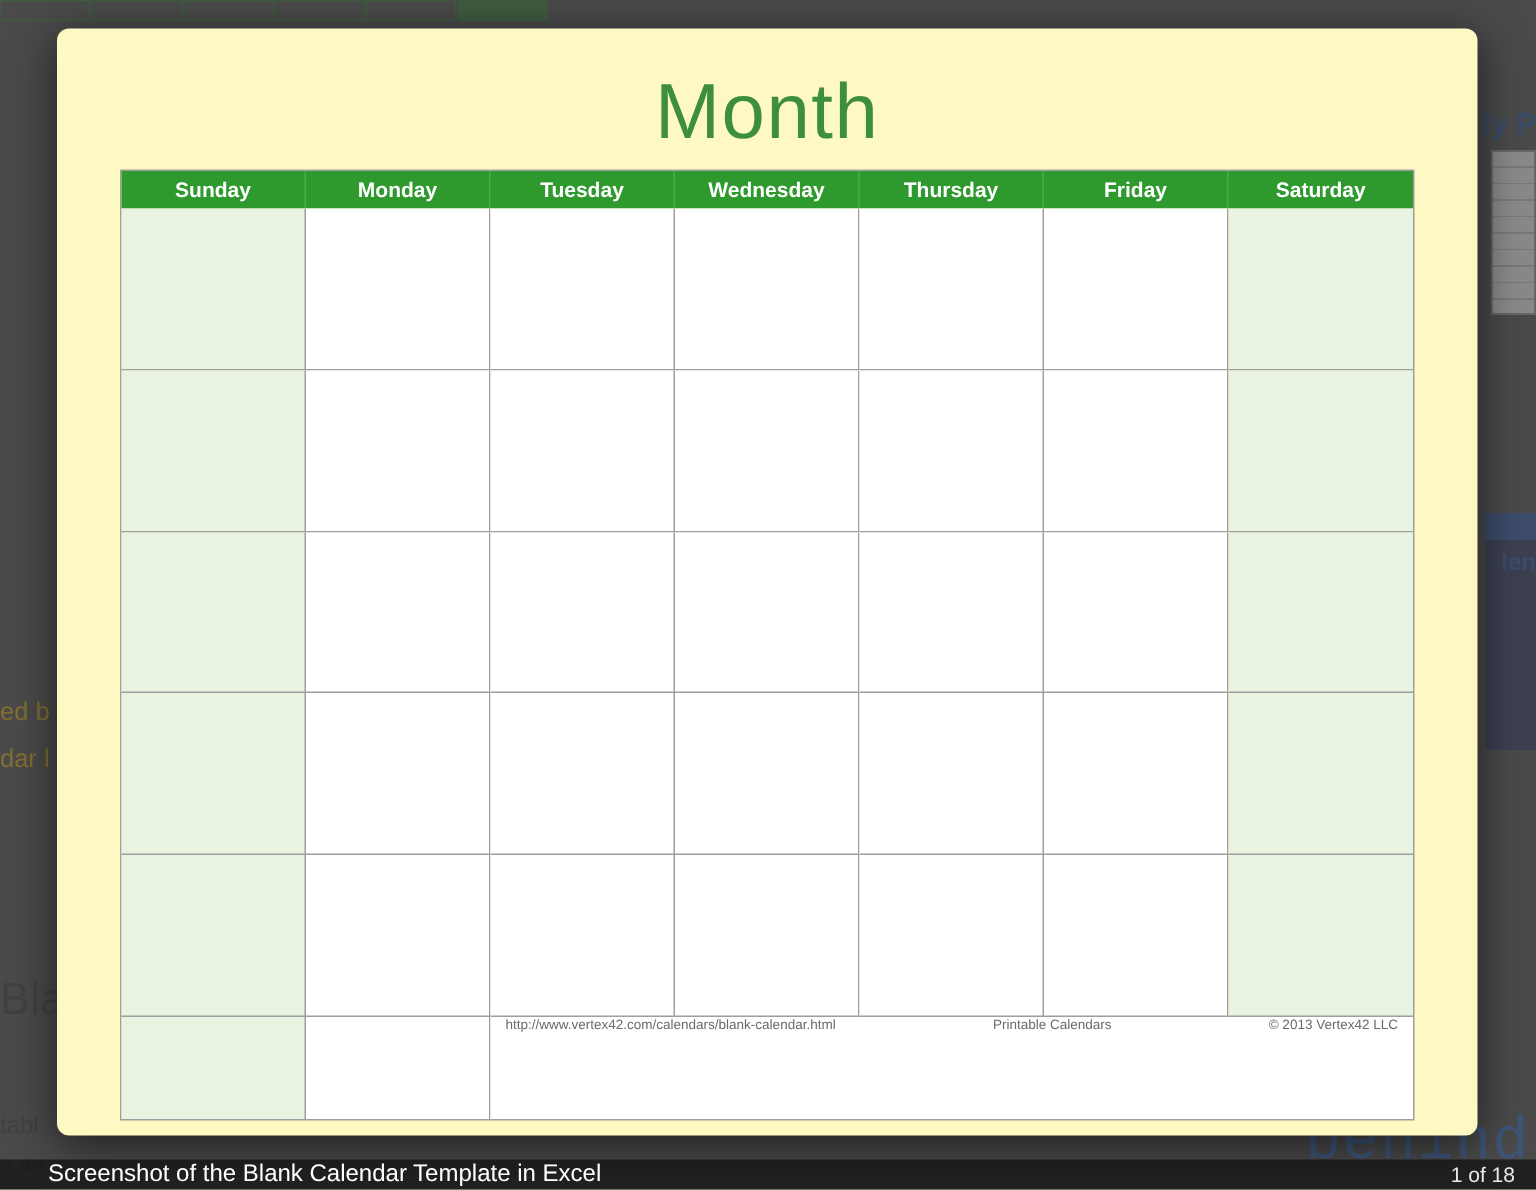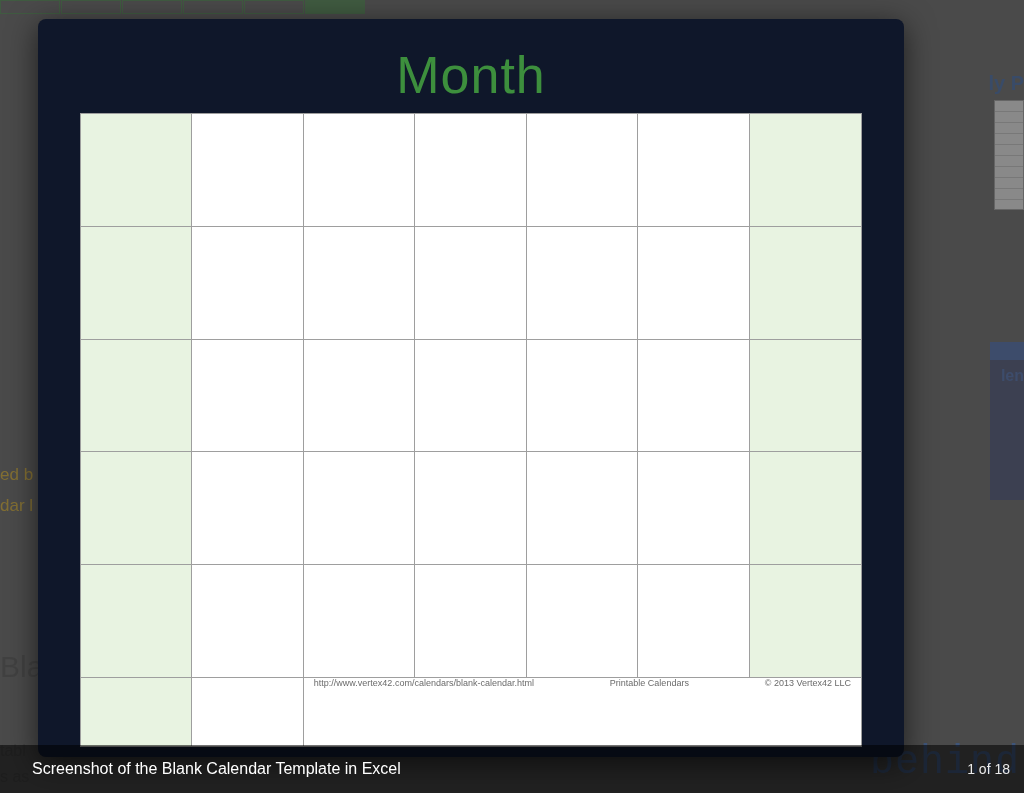--- a/index.html
+++ b/index.html
@@ -25,22 +25,22 @@
   .faux-right-title { position: absolute; right: 0; top: 72px; font-size: 20px; font-weight: bold; color: #1a4fa0; }
   .faux-right-box { position: absolute; right: 0; top: 100px; width: 30px; height: 110px; background: repeating-linear-gradient(#fff,#fff 10px,#cfcfcf 10px,#cfcfcf 11px); border: 1px solid #999; }
   .faux-right-mid { position: absolute; right: 0; top: 360px; width: 34px; height: 140px; background: #25305f; }
   .faux-right-mid::before { content: ""; position: absolute; top: -18px; left: 0; right: -4px; height: 18px; background: #2650a8; }
   .faux-right-logo { position: absolute; right: 4px; top: 740px; font-size: 40px; color: #2a6bd4; font-family: Liberation Mono, monospace; letter-spacing: 1px; }
 
   
   .lightbox {
     position: absolute;
     left: 38px; top: 19px;
-    width: 866px; height: 738px;
-    background: #0f172a;
+    width: 947px; height: 738px;
+    background: #fef9c3;
     border-radius: 8px;
     box-shadow: 0 6px 30px rgba(0,0,0,0.6);
     padding: 26px 42px 10px 42px;
     display: flex; flex-direction: column;
   }
 
   .cal-title {
     text-align: center;
     font-size: 52px;
     font-weight: 400;
@@ -99,21 +99,21 @@
     padding: 0 10px 3px 10px;
     font-size: 9px;
     color: #6b6b6b;
     background: #fff;
   }
 
   
   .caption-strip {
     position: absolute;
     left: 0; right: 0; bottom: 0;
-    height: 48px;
+    height: 20px;
     background: rgba(0,0,0,0.55);
     display: flex; align-items: center;
     justify-content: space-between;
     padding: 0 14px 0 32px;
     color: #fff;
     font-size: 16px;
   }
   .caption-strip .counter { font-size: 14px; color: #eaeaea; }
 </style>
 </head>
@@ -149,20 +149,29 @@
     <div style="position:absolute; right:0; top:367px; color:#2650a8; font-weight:bold; font-size:16px;">len</div>
     <div class="faux-right-logo">behind</div>
   </div>
 </div>
 
 <div class="lightbox">
 
   <div class="cal-title">Month</div>
 
   <div class="calendar">
+    <div class="cal-head">
+      <div class="cal-head-cell">Sunday</div>
+      <div class="cal-head-cell">Monday</div>
+      <div class="cal-head-cell">Tuesday</div>
+      <div class="cal-head-cell">Wednesday</div>
+      <div class="cal-head-cell">Thursday</div>
+      <div class="cal-head-cell">Friday</div>
+      <div class="cal-head-cell">Saturday</div>
+    </div>
 
     <div class="cal-body">
 
       <div class="cal-cell weekend"></div>
       <div class="cal-cell"></div>
       <div class="cal-cell"></div>
       <div class="cal-cell"></div>
       <div class="cal-cell"></div>
       <div class="cal-cell"></div>
       <div class="cal-cell weekend"></div>

